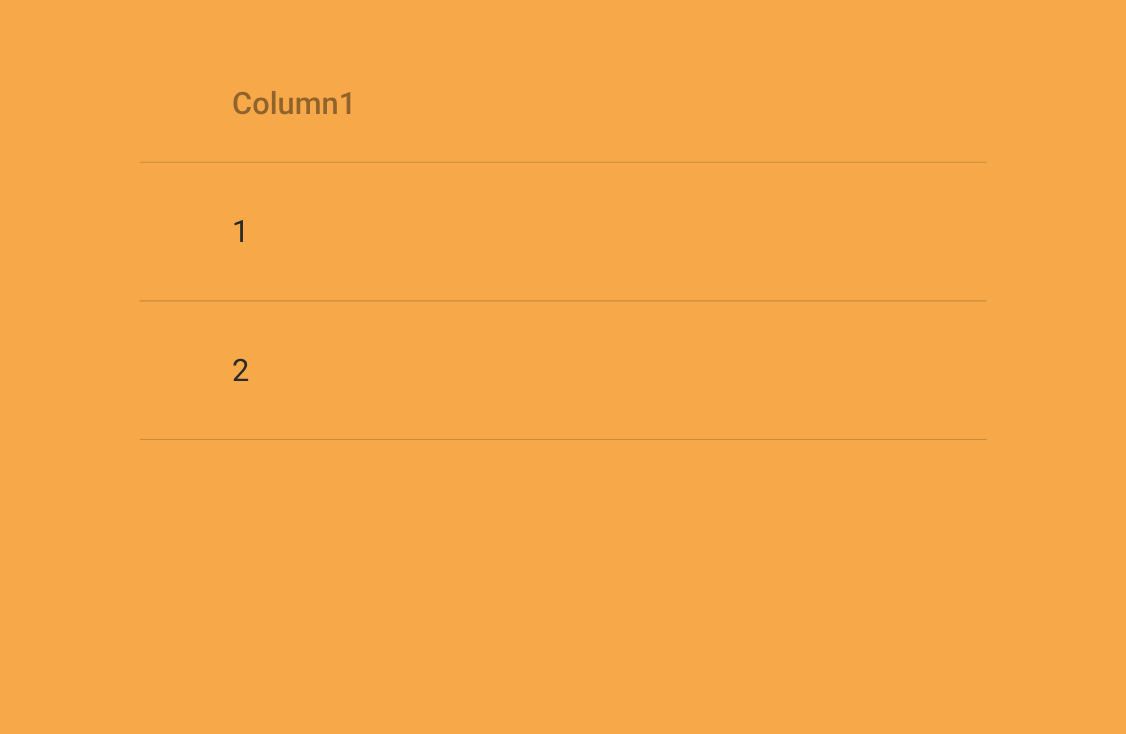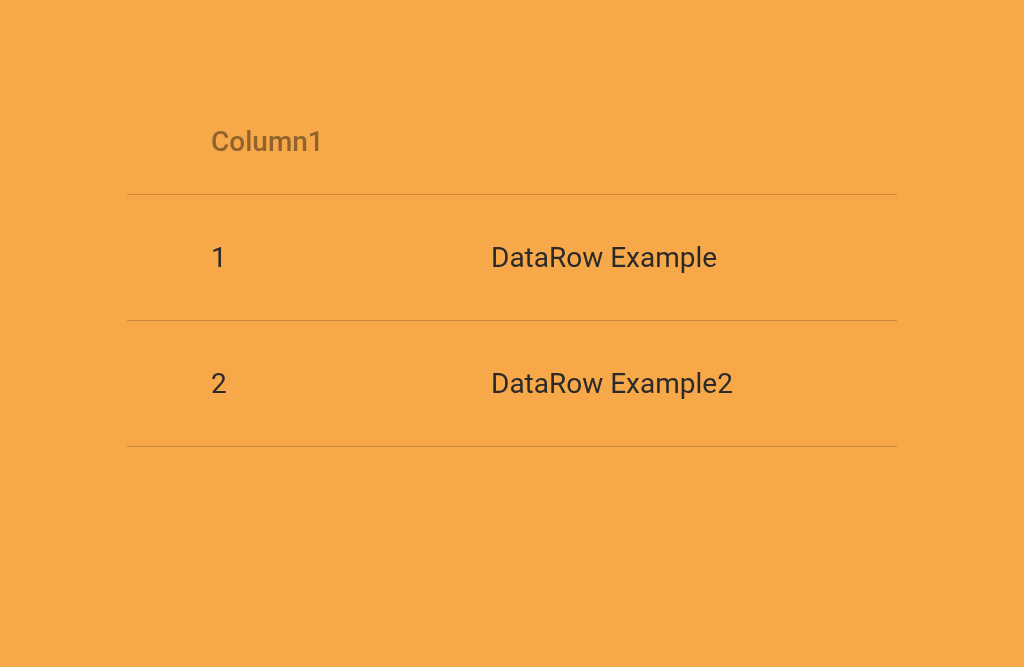--- a/index.html
+++ b/index.html
@@ -12,21 +12,20 @@
       height: 667px;
       background-color: #f7a94a;
       font-family: -apple-system, BlinkMacSystemFont, "Segoe UI", Roboto, "Helvetica Neue", Arial, sans-serif;
       display: flex;
       align-items: flex-start;
       justify-content: center;
       padding-top: 78px;
     }
     .table-container {
       width: 770px;
-      margin-top: 47px;
     }
     .table-header {
       display: flex;
       padding: 0 84px 36px 84px;
       border-bottom: 1px solid rgba(0, 0, 0, 0.18);
     }
     .header-cell {
       font-size: 28px;
       font-weight: 500;
       color: rgba(60, 40, 20, 0.55);
@@ -58,19 +57,17 @@
   </style>
 </head>
 <body>
 
 <div class="table-container">
   <div class="table-header">
     <div class="header-cell header-col1">Column1</div>
   </div>
   <div class="table-row">
     <div class="cell cell-col1">1</div>
-    <div class="cell cell-col2">DataRow Example</div>
   </div>
   <div class="table-row">
     <div class="cell cell-col1">2</div>
-    <div class="cell cell-col2">DataRow Example2</div>
   </div>
 </div>
 
 </body></html>

